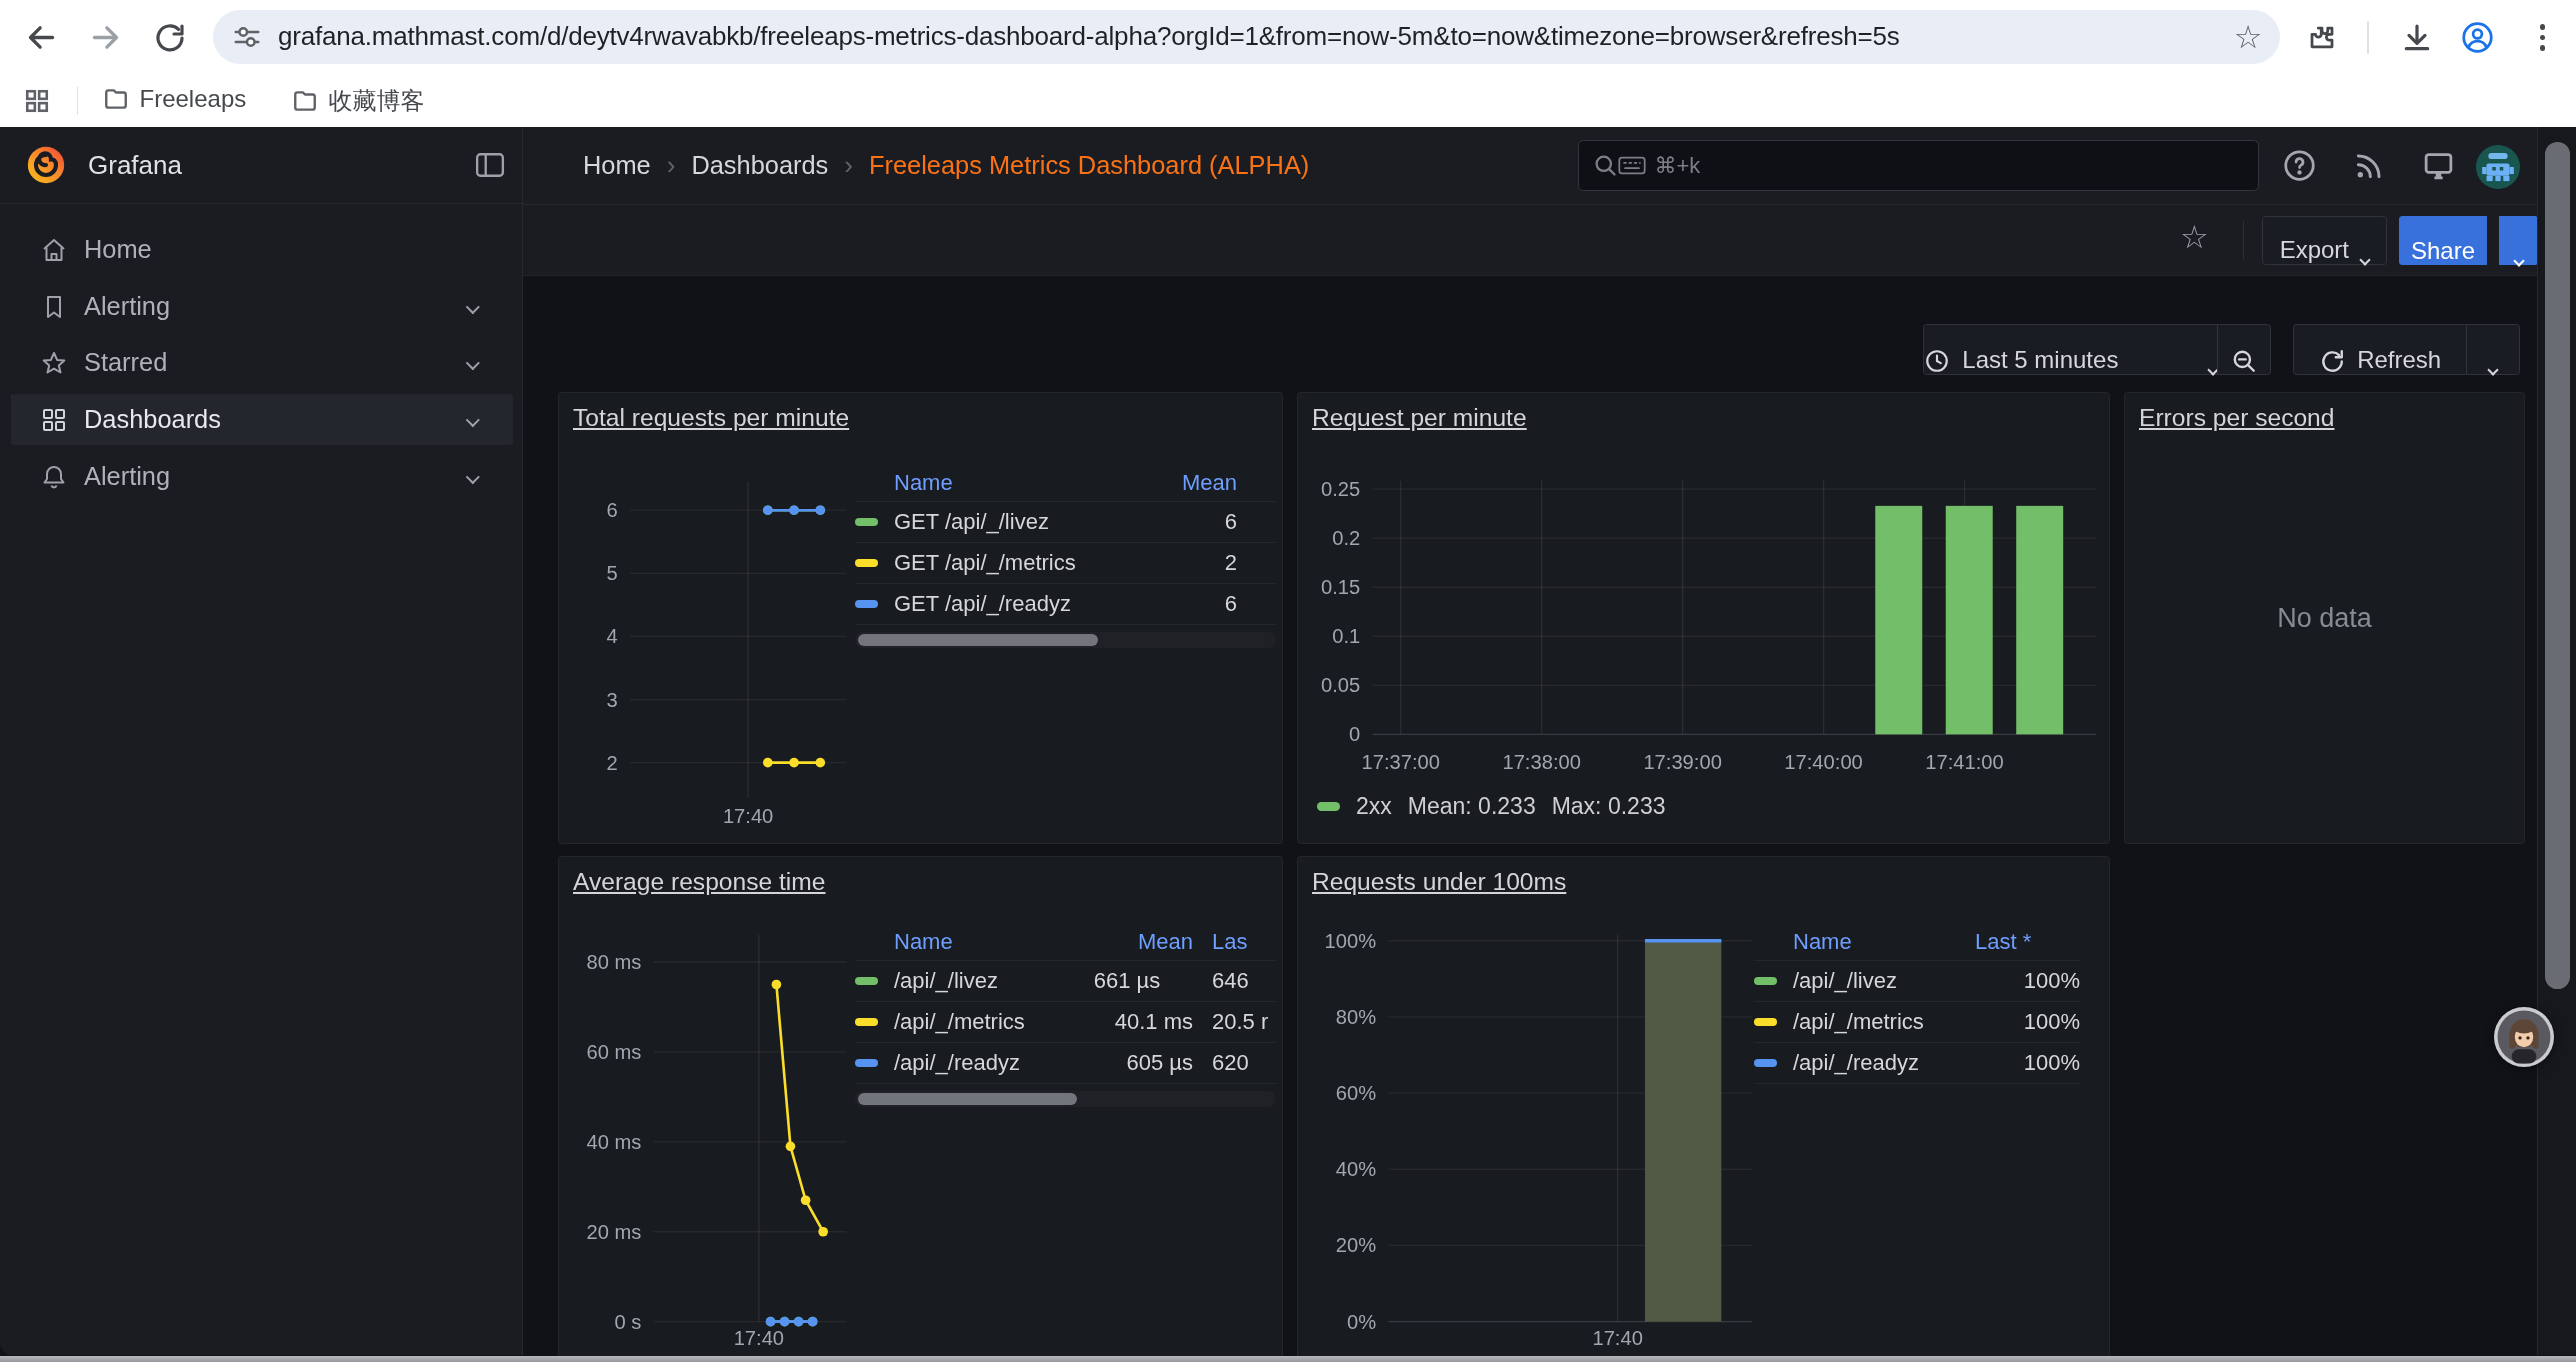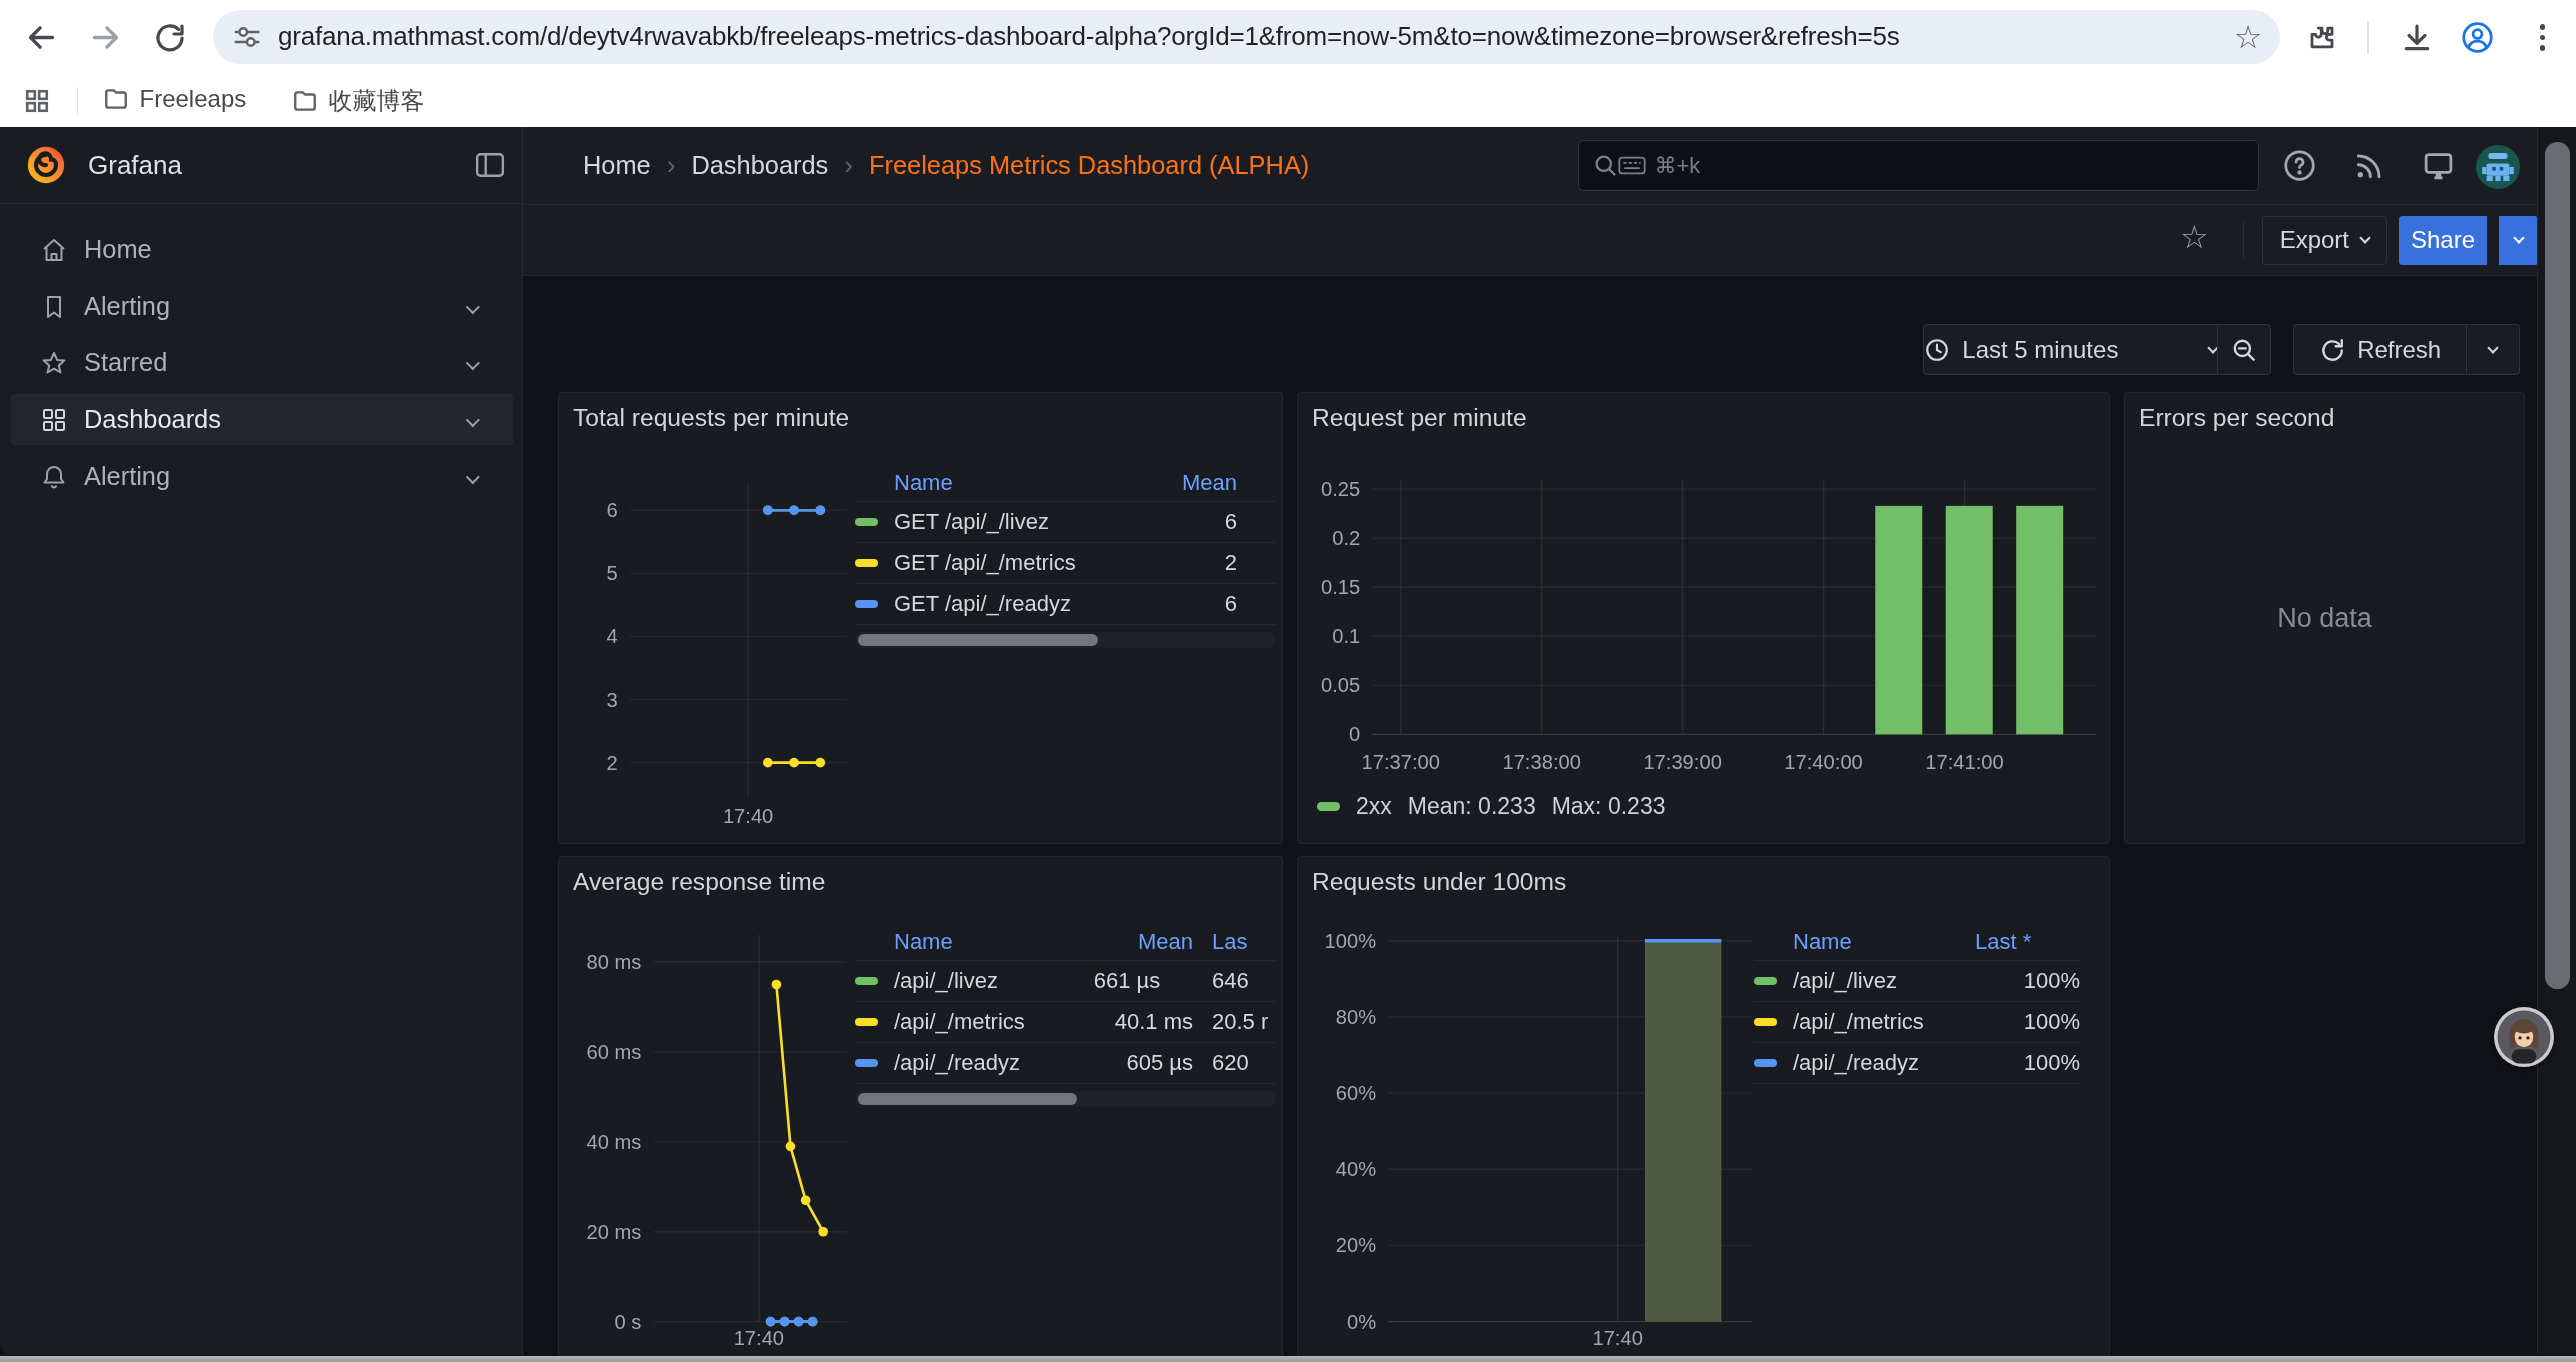--- a/index.html
+++ b/index.html
@@ -37,33 +37,33 @@
   .crumb{color:#d5d7dd;}
   .crumb.current{color:#f97316;}
   .crumb-sep{color:#62646b;font-size:26px;}
   .searchbox{left:1055px;top:13px;width:681px;height:51px;background:#0f1015;border:0.9px solid #34363d;border-radius:5.3px;display:flex;align-items:center;padding:0 14px 0 14px;color:#7c7f88;}
   .searchbox input{background:transparent;border:none;outline:none;color:#c9cbd2;font-size:24.6px;flex:1;margin-left:12.3px;}
   .searchbox input::placeholder{color:#7c7f88;}
   .shortcut{display:flex;align-items:center;gap:8.8px;font-size:22px;color:#7c7f88;}
   .hicon{display:flex;align-items:center;justify-content:center;width:49px;height:49px;color:#a4a7b0;}
 
   .actionsrow{left:523px;top:205px;width:2014px;height:71px;background:#1b1c21;border-bottom:0.9px solid #222429;}
-  .btn{display:flex;align-items:center;justify-content:center;gap:12.3px;font-size:24px;color:#d5d7dd;background:#191c22;border:0.9px solid #30333a;}
+  .btn{display:flex;align-items:flex-end;justify-content:center;gap:12.3px;font-size:24px;color:#d5d7dd;background:#191c22;border:0.9px solid #30333a;}
   .btn-blue{background:#3871dc;border:none;color:#ffffff;font-weight:500;}
 
   .canvas{left:523px;top:276px;width:2014px;height:1079px;background:#111217;}
 
   .vscroll{left:2537px;top:127px;width:39px;height:1228px;background:#17181c;border-left:0.9px solid #26282e;}
   .vthumb{left:7px;top:15px;width:24.6px;height:847px;border-radius:12.3px;background:#696c72;}
 
   .bottomstrip{left:0;top:1356px;width:2576px;height:7px;background:linear-gradient(180deg,#b7b9bd,#8f9195);}
 
   
   .panel{background:#181b1f;border:0.9px solid #24262c;border-radius:3.5px;overflow:hidden;}
-  .panel-title{position:absolute;left:14px;top:10.5px;font-size:24.6px;font-weight:500;color:#d4d5da;white-space:nowrap;}
+  .panel-title{position:absolute;left:14px;top:10.5px;font-size:24.6px;font-weight:500;color:#d4d5da;white-space:nowrap;text-decoration:underline;}
   .chart{position:absolute;left:0;top:0;}
   .ctick{font-size:23px;fill:#a3a6b0;}
   .no-data{position:absolute;inset:0;display:flex;align-items:center;justify-content:center;font-size:27px;color:#888b94;}
 
   .ltable{position:absolute;font-size:22px;color:#d6d7dc;}
   .lhead{display:flex;align-items:center;height:37px;color:#6e9fff;font-weight:500;}
   .lrows{border-bottom:0.9px solid #25272d;}
   .lrow{display:flex;align-items:center;height:41px;border-top:0.9px solid #25272d;cursor:pointer;}
   .lpill{width:23px;height:8.8px;border-radius:4.4px;margin-right:16px;flex:none;}
   .lspace{width:39px;flex:none;}

